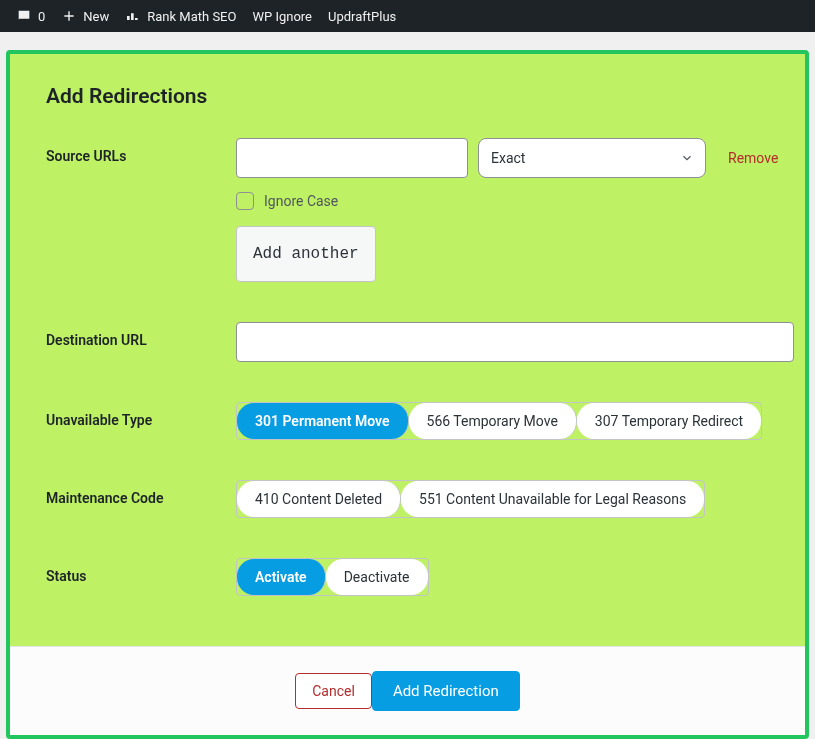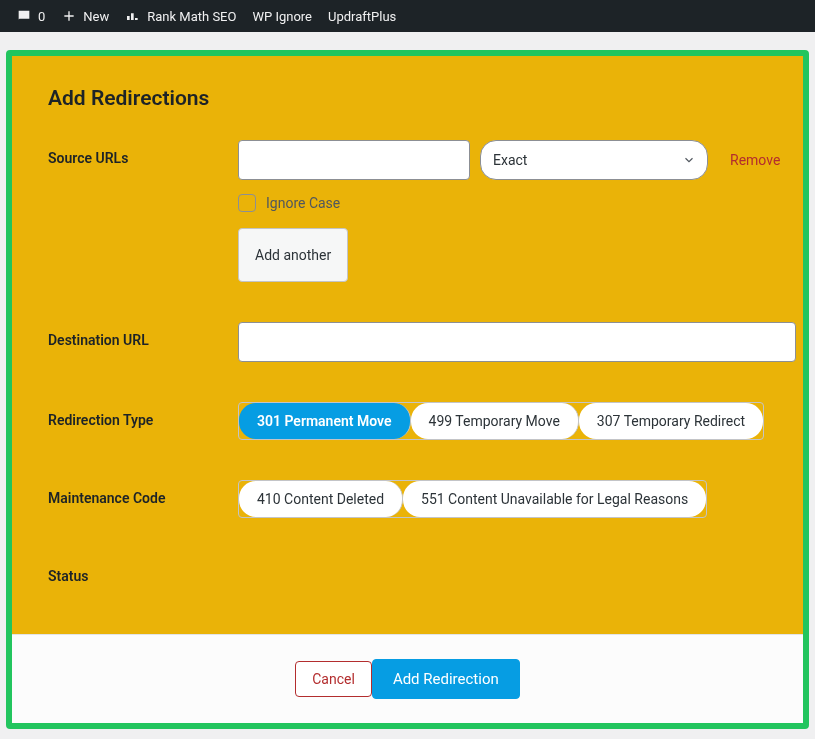--- a/index.html
+++ b/index.html
@@ -43,23 +43,23 @@
       font-size: 11px;
       padding: 0 5px;
     }
     .icon-svg {
       width: 16px;
       height: 16px;
       fill: #f0f0f1;
     }
     
     .card {
-      background: #eab308;
+      background: #bef264;
       margin: 18px 6px 0 6px;
-      border: 6px solid #22c55e;
+      border: 4px solid #22c55e;
       border-radius: 4px;
     }
     .card-body {
       padding: 30px 36px 20px 36px;
     }
     .card-title {
       font-size: 21px;
       font-weight: 600;
       color: #1d2327;
       margin-bottom: 30px;
@@ -101,21 +101,21 @@
       width: 232px;
     }
     .select-wrap {
       position: relative;
       width: 228px;
     }
     .select-input {
       width: 100%;
       height: 40px;
       border: 1px solid #8c8f94;
-      border-radius: 16px;
+      border-radius: 8px;
       padding: 0 34px 0 12px;
       font-size: 14px;
       background: #fff;
       appearance: none;
       cursor: pointer;
       color: #2c3338;
     }
     .select-chevron {
       position: absolute;
       right: 12px;
@@ -143,24 +143,25 @@
       cursor: pointer;
     }
     .checkbox-label {
       font-size: 14px;
       color: #50575e;
     }
     .btn {
       border: 1px solid #c3c4c7;
       background: #f6f7f7;
       color: #2c3338;
-      font-size: 14px;
+      font-size: 16px;
       padding: 18px 16px;
       border-radius: 4px;
       cursor: pointer;
+      font-family: Liberation Mono, monospace;
     }
     .dest-input {
       width: 558px;
       height: 40px;
     }
     .pill-group {
       display: flex;
       border: 1px solid #c3c4c7;
       border-radius: 4px;
       overflow: hidden;
@@ -269,42 +270,48 @@
     </div>
 
     <div class="form-row">
       <div class="form-label">Destination URL</div>
       <div class="form-control-area">
         <input type="text" class="text-input dest-input" value="" style="">
       </div>
     </div>
 
     <div class="form-row">
-      <div class="form-label">Redirection Type</div>
+      <div class="form-label">Unavailable Type</div>
       <div class="form-control-area">
         <div class="pill-group">
           <div class="pill active">301 Permanent Move</div>
-          <div class="pill">499 Temporary Move</div>
+          <div class="pill">566 Temporary Move</div>
           <div class="pill">307 Temporary Redirect</div>
         </div>
       </div>
     </div>
 
     <div class="form-row">
       <div class="form-label">Maintenance Code</div>
       <div class="form-control-area">
         <div class="pill-group">
           <div class="pill">410 Content Deleted</div>
           <div class="pill">551 Content Unavailable for Legal Reasons</div>
         </div>
       </div>
     </div>
 
     <div class="form-row tight">
       <div class="form-label">Status</div>
+      <div class="form-control-area">
+        <div class="pill-group">
+          <div class="pill active">Activate</div>
+          <div class="pill">Deactivate</div>
+        </div>
+      </div>
     </div>
   </div>
 
   <div class="card-footer">
     <button class="btn-cancel">Cancel</button>
     <button class="btn-primary">Add Redirection</button>
   </div>
 </div>
 
 </body></html>

